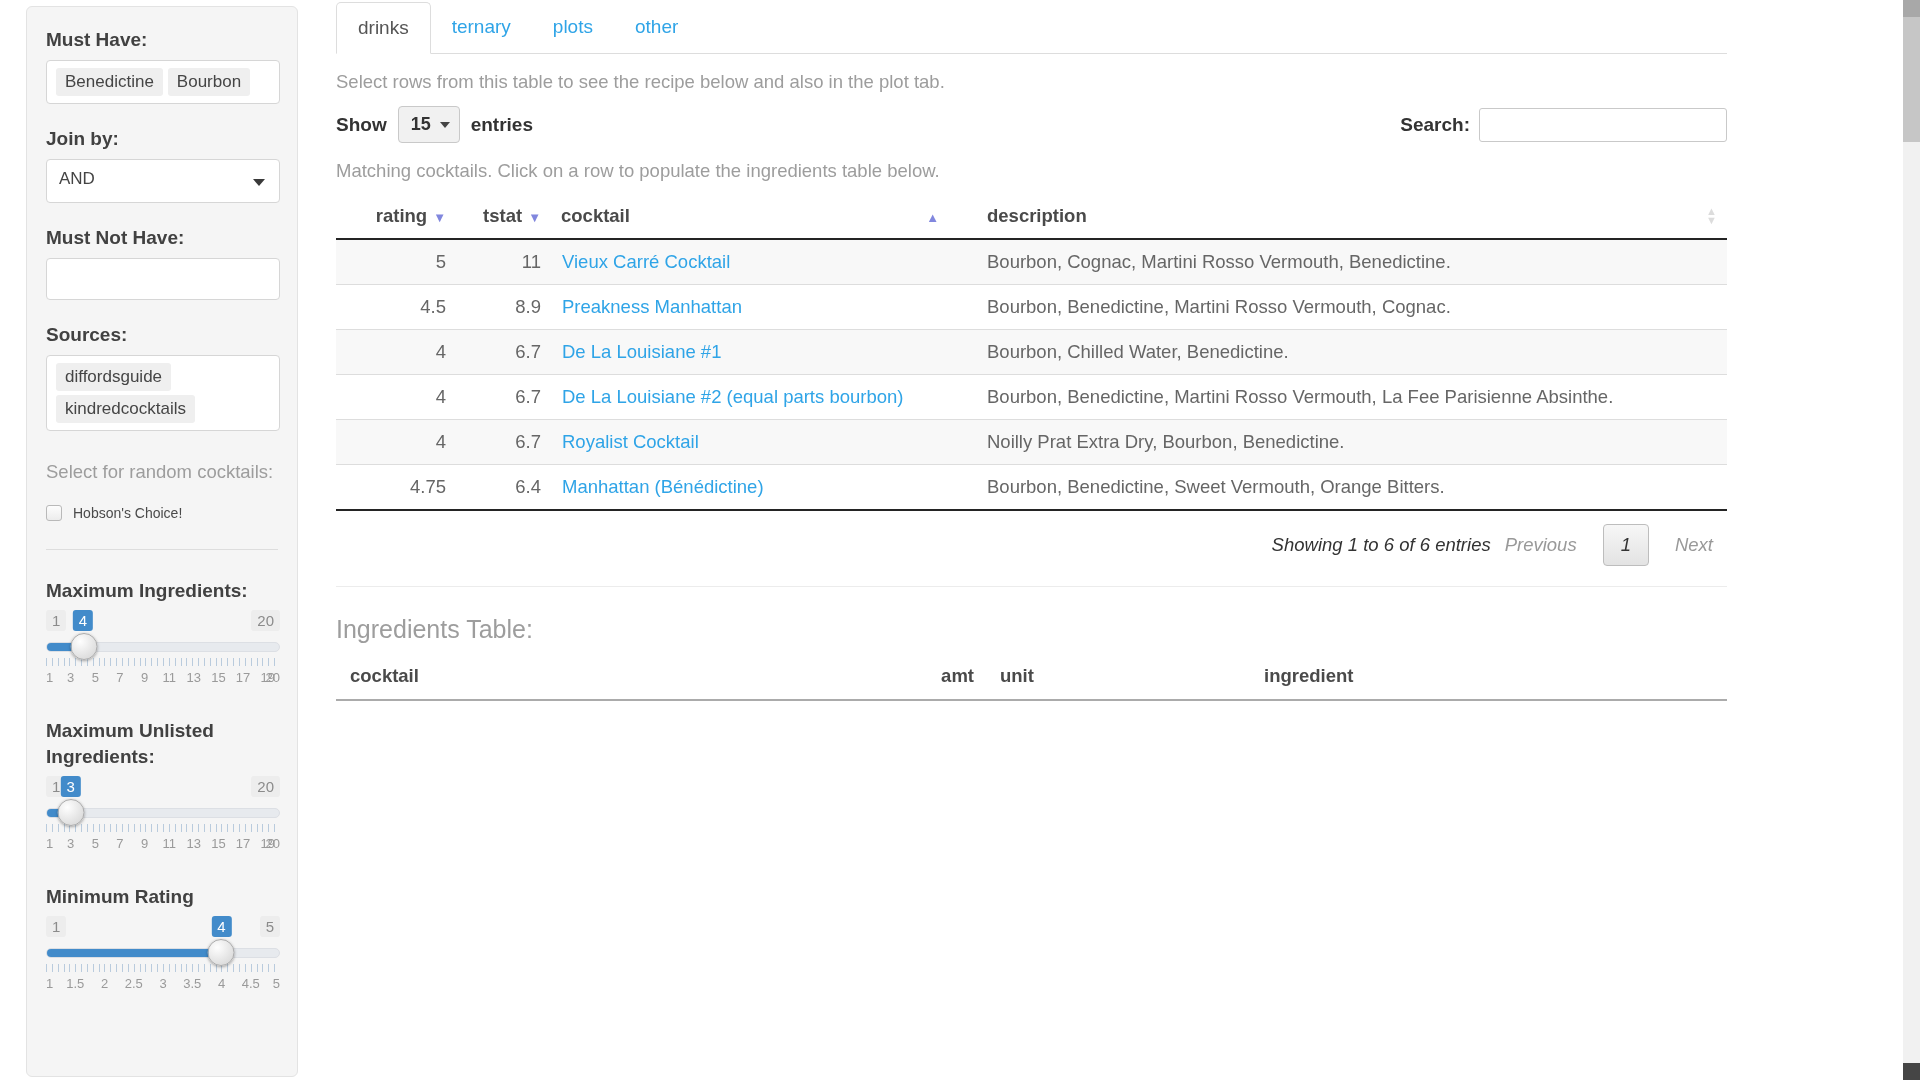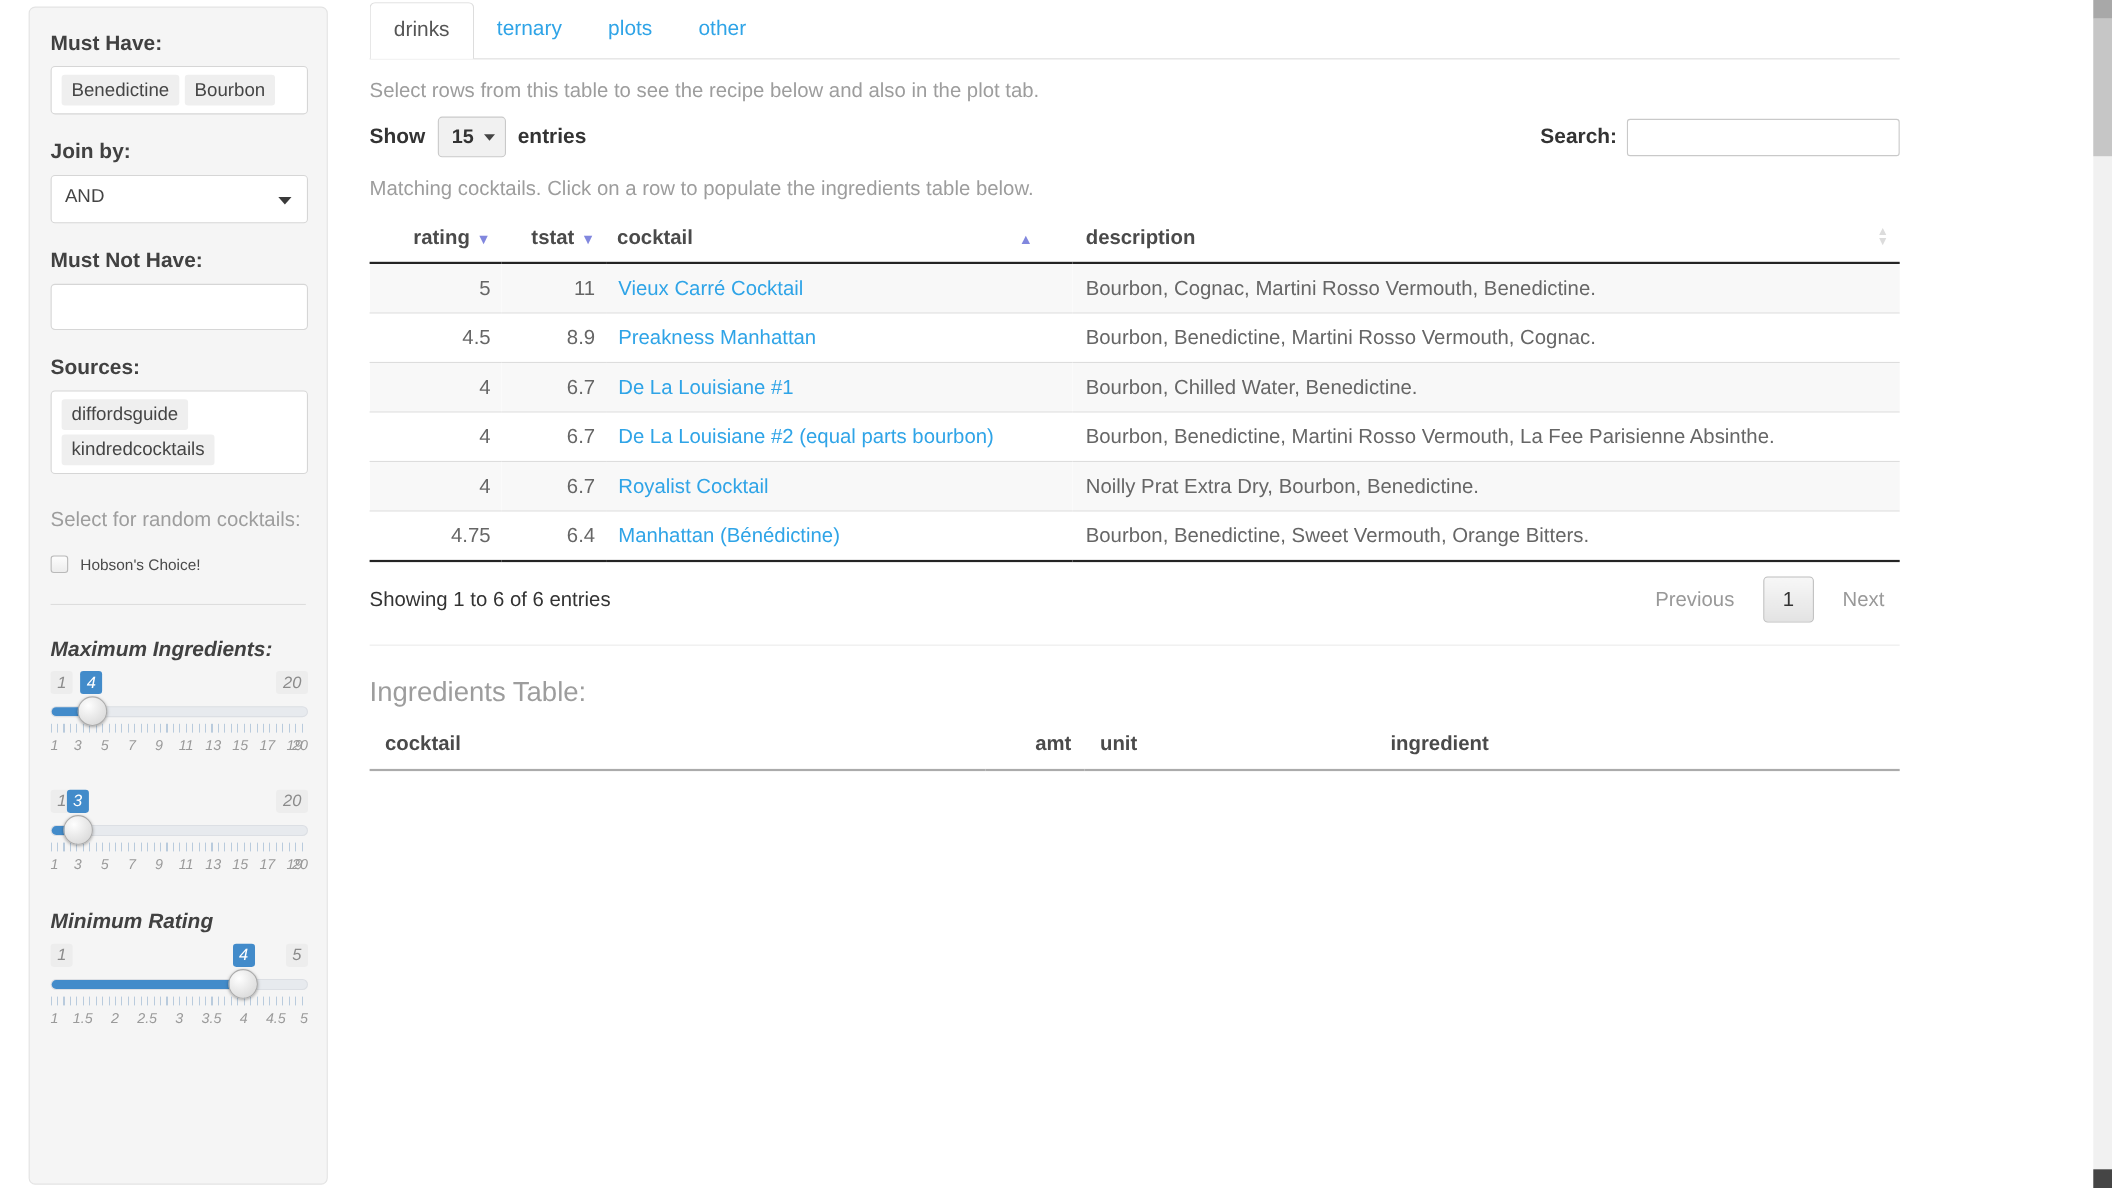--- a/index.html
+++ b/index.html
@@ -44,21 +44,21 @@
   .hint { color:#9d9d9d; }
   .random-hint { font-size:18.5px; line-height:26px; margin:28px 0 20px; }
   .checkbox-row { display:flex; align-items:center; font-size:14px; color:#4a4a4a; }
   .checkbox {
     width:16px; height:16px; border:1px solid #b9b9b9; border-radius:3px;
     background:linear-gradient(#fdfdfd,#ececec); margin-right:11px; flex:none;
   }
   .sidebar hr { border:none; border-top:1px solid #ddd; margin:28px 0; }
 
   
-  .slider-group { margin-bottom:32px;font-style:italic; }
+  .slider-group { margin-bottom:32px; }
   .slider-label { display:block; font-size:19px; font-weight:700; color:#414141; line-height:26px; margin:0 0 6px; }
   .irs { position:relative; width:234px; }
   .irs-badges { position:relative; height:27px; }
   .irs-badge {
     position:absolute; top:0; font-size:15px; line-height:21px; padding:0 6px;
     border-radius:3px; background:#ededed; color:#8b8b8b;
   }
   .irs-badge.min { left:0; }
   .irs-badge.max { right:0; }
   .irs-badge.val { background:#428bca; color:#fff; transform:translateX(-50%); }
@@ -126,21 +126,21 @@
   a.cocktail-link { color:#2fa4e7; text-decoration:none; cursor:pointer; }
   .sort-arrow { color:#8187de; font-size:13px; margin-left:6px; }
   .sort-asc-right { float:right; color:#8187de; font-size:13px; margin-top:5px; }
   .sort-none {
     float:right; display:flex; flex-direction:column; color:#dcdcdc;
     font-size:11px; line-height:9px; margin-top:2px;
   }
   th.cocktail-th { padding-right:36px !important; }
   th.description-th { padding-left:12px !important; }
 
-  .table-footer { display:flex; justify-content:space-between; align-items:center; margin-top:13px; }
+  .table-footer { display:flex; justify-content:flex-end; align-items:center; margin-top:13px;font-style:italic; }
   .dt-info { font-size:18.5px; color:#333; }
   .paginate { display:flex; align-items:center; font-size:18.5px; }
   .page-prev, .page-next { color:#999; padding:10px 14px; cursor:default; }
   .page-num {
     border:1px solid #bdbdbd; border-radius:4px; margin:0 12px;
     background:linear-gradient(#f7f7f7,#e3e3e3); color:#333; padding:9px 17px; cursor:pointer;
   }
 
   hr.section { border:none; border-top:1px solid #ececec; margin:20px 0 0; }
   .ing-title { font-size:25px; margin:28px 0 0; }
@@ -223,20 +223,21 @@
           <span style="left: 63.1579%;">13</span>
           <span style="left: 73.6842%;">15</span>
           <span style="left: 84.2105%;">17</span>
           <span style="left: 94.7368%;">19</span>
           <span style="left: 100%; transform: translateX(-100%);">20</span>
         </div>
       </div>
   </div>
 
   <div class="slider-group">
+    <label class="slider-label">Maximum Unlisted Ingredients:</label>
     <div class="irs">
         <div class="irs-badges">
           <div class="irs-badge min">1</div>
           <div class="irs-badge max">20</div>
           <div class="irs-badge val" style="left: 10.5263%;">3</div>
         </div>
         <div class="irs-track">
           <div class="irs-fill" style="width: 10.5263%;"></div>
           <div class="irs-handle" style="left: 10.5263%;"></div>
         </div>

